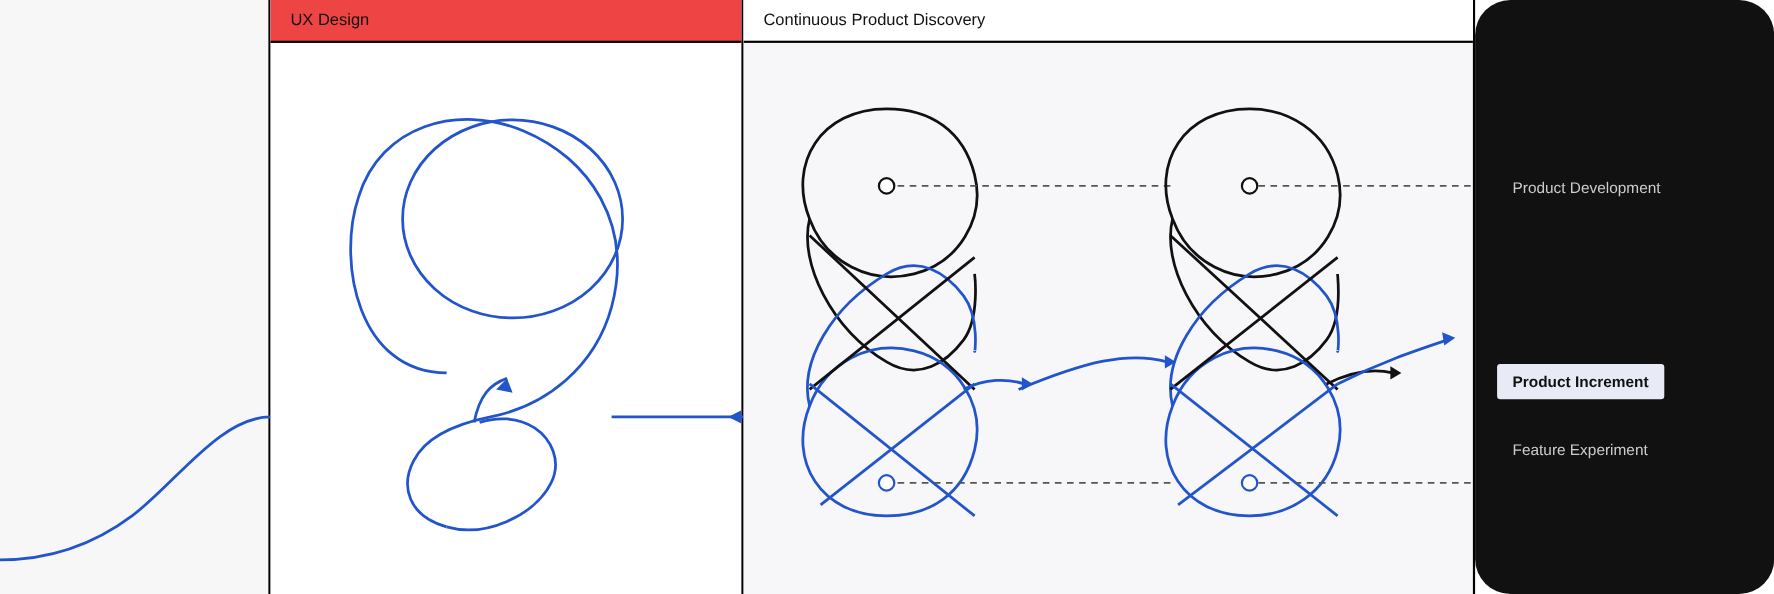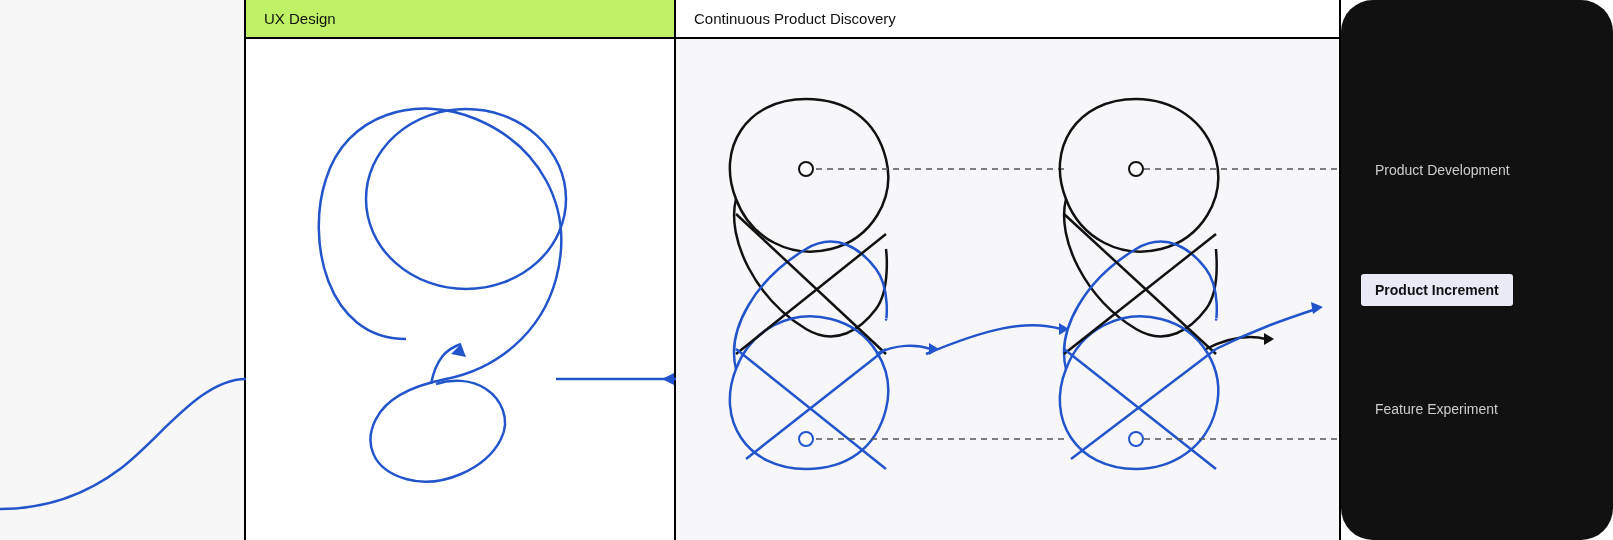--- a/index.html
+++ b/index.html
@@ -53,21 +53,21 @@
       color: #111;
       background: #fff;
     }
     .col-discovery .col-header {
       background: #fff;
     }
     .col-research .col-header {
       background: #fff;
     }
     .col-ux .col-header {
-      background: #bef264;
+      background: #ef4444;
     }
     
     .diagram-area {
       position: absolute;
       top: 39px;
       left: 0;
       right: 0;
       bottom: 0;
     }
     
@@ -77,21 +77,21 @@
       height: 100%;
       padding-top: 39px;
     }
     .label-item {
       flex: 1;
       display: flex;
       align-items: center;
       padding-left: 20px;
     }
     .label-item:nth-child(1) { align-items: flex-end; padding-bottom: 30px; }
-    .label-item:nth-child(2) { align-items: center; }
+    .label-item:nth-child(2) { align-items: flex-end; }
     .label-item:nth-child(3) { align-items: flex-start; padding-top: 30px; }
     .label-text {
       font-size: 14px;
       font-weight: 500;
       color: #eee;
       background: #222;
       padding: 8px 14px;
       border-radius: 3px;
       white-space: nowrap;
     }

